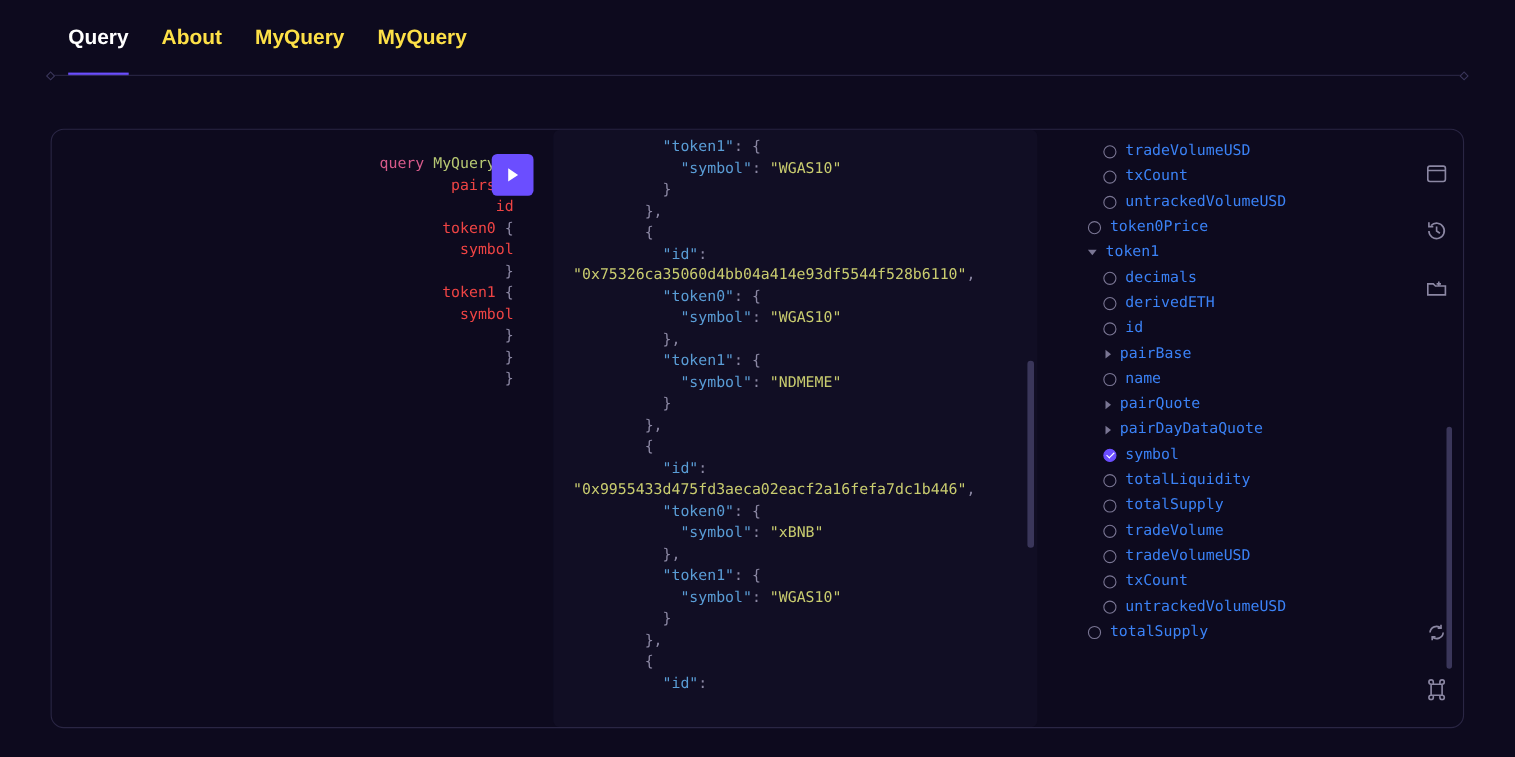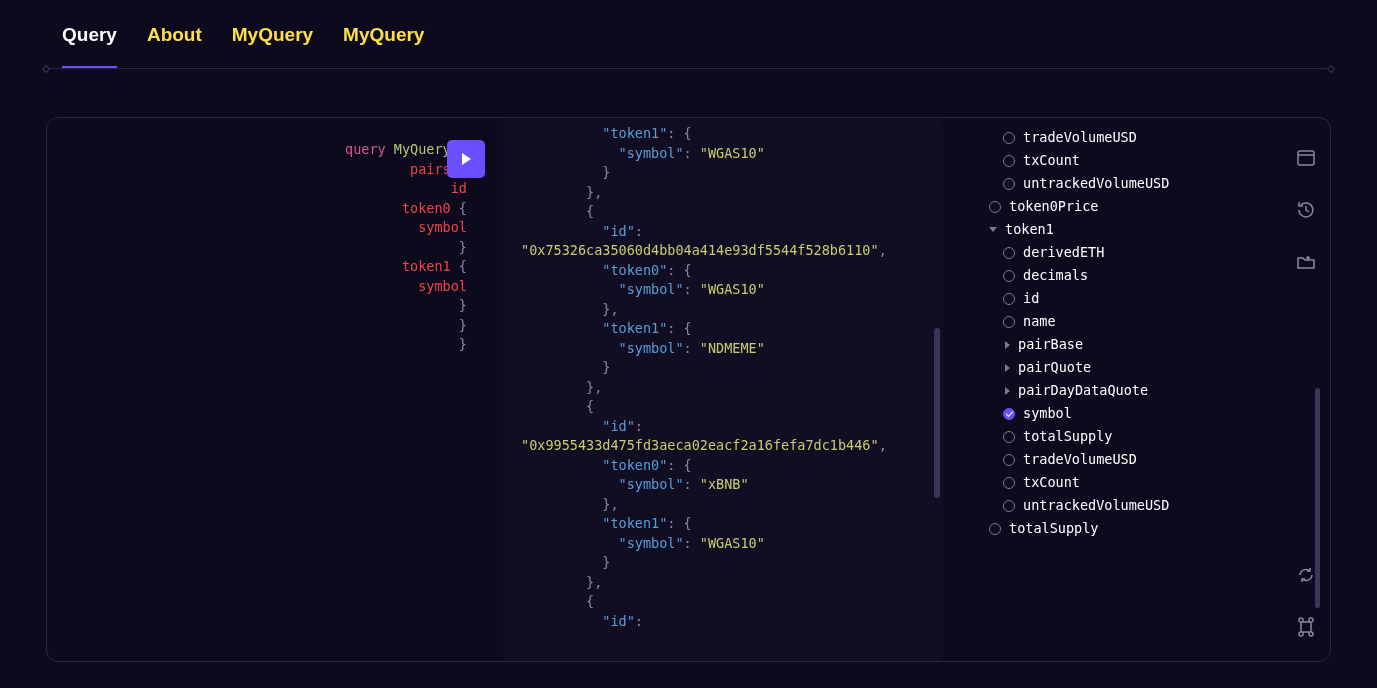--- a/index.html
+++ b/index.html
@@ -138,21 +138,21 @@
     border-bottom: 4px solid transparent;
     flex-shrink: 0; margin-left: 2px;
   }
   .tri.down {
     border-left: 4px solid transparent;
     border-right: 4px solid transparent;
     border-top: 5px solid #7a7694;
     border-bottom: none;
     margin-left: 0;
   }
-  .ex-label { color: #ffffff; }
+  .ex-label { color: #3b82f6; }
   .indent1 { padding-left: 14px; }
   .indent2 { padding-left: 28px; }
   .explorer-scroll {
     position: absolute;
     right: 10px; top: 270px;
     width: 5px; height: 220px;
     background: #3a365a;
     border-radius: 3px;
   }
 
@@ -256,53 +256,61 @@
         <div class="ex-row indent1">
           <span class="circle"></span>
           <span class="ex-label">token0Price</span>
         </div>
         <div class="ex-row indent1">
           <span class="tri down"></span>
           <span class="ex-label">token1</span>
         </div>
         <div class="ex-row indent2">
           <span class="circle"></span>
+          <span class="ex-label">decimals</span>
+        </div>
+        <div class="ex-row indent2">
+          <span class="circle"></span>
           <span class="ex-label">derivedETH</span>
         </div>
         <div class="ex-row indent2">
           <span class="circle"></span>
-          <span class="ex-label">decimals</span>
-        </div>
-        <div class="ex-row indent2">
-          <span class="circle"></span>
           <span class="ex-label">id</span>
-        </div>
-        <div class="ex-row indent2">
-          <span class="circle"></span>
-          <span class="ex-label">name</span>
         </div>
         <div class="ex-row indent2">
           <span class="tri"></span>
           <span class="ex-label">pairBase</span>
         </div>
         <div class="ex-row indent2">
+          <span class="circle"></span>
+          <span class="ex-label">name</span>
+        </div>
+        <div class="ex-row indent2">
           <span class="tri"></span>
           <span class="ex-label">pairQuote</span>
         </div>
         <div class="ex-row indent2">
           <span class="tri"></span>
           <span class="ex-label">pairDayDataQuote</span>
         </div>
         <div class="ex-row indent2">
           <span class="circle filled"></span>
           <span class="ex-label">symbol</span>
         </div>
         <div class="ex-row indent2">
           <span class="circle"></span>
+          <span class="ex-label">totalLiquidity</span>
+        </div>
+        <div class="ex-row indent2">
+          <span class="circle"></span>
           <span class="ex-label">totalSupply</span>
+        </div>
+        <div class="ex-row indent2">
+          <span class="circle"></span>
+          <span class="ex-label">tradeVolume</span>
         </div>
         <div class="ex-row indent2">
           <span class="circle"></span>
           <span class="ex-label">tradeVolumeUSD</span>
         </div>
         <div class="ex-row indent2">
           <span class="circle"></span>
           <span class="ex-label">txCount</span>
         </div>
         <div class="ex-row indent2">

